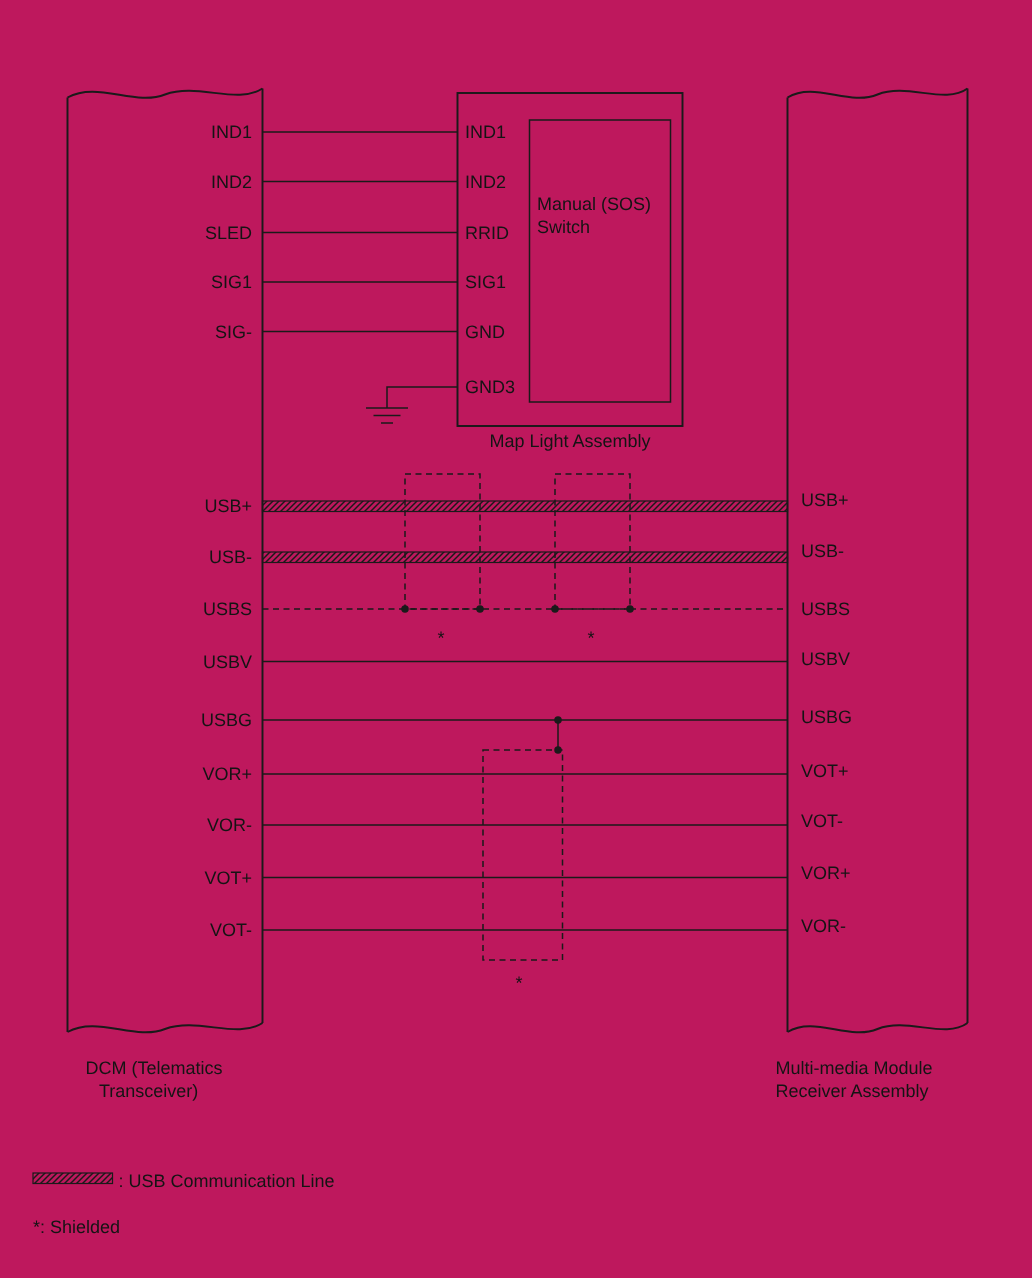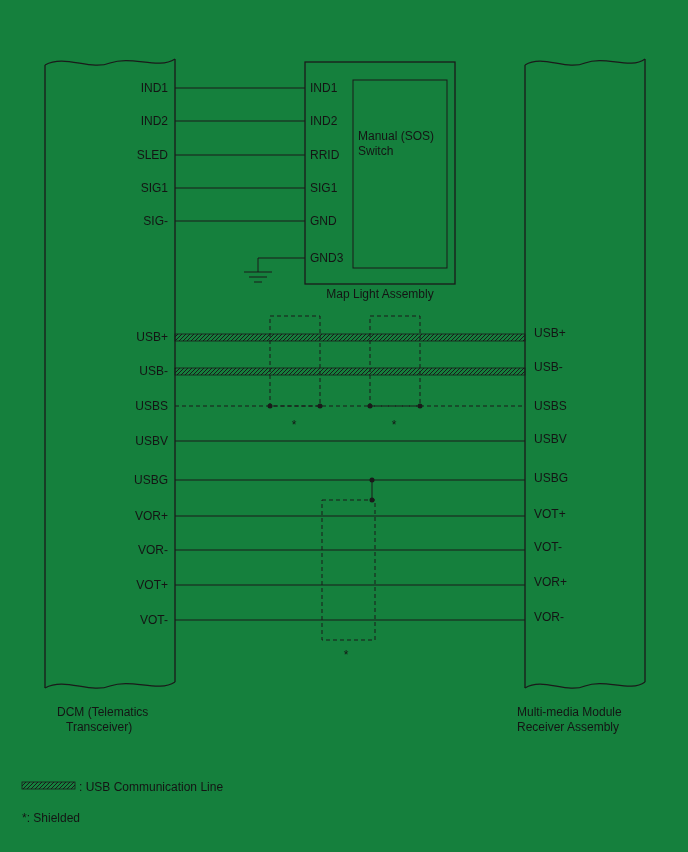--- a/index.html
+++ b/index.html
@@ -1,16 +1,16 @@
 <!DOCTYPE html>
 <html><head>
 <meta charset="utf-8">
 <style>
   html,body{margin:0;padding:0;background:#ffffff;}
-  .page{position:relative;width:688px;height:852px;background:#15803d;overflow:hidden;}
+  .page{position:relative;width:688px;height:852px;background:#be185d;overflow:hidden;}
   svg text{font-family:"Liberation Sans","DejaVu Sans",sans-serif;font-size:12px;fill:#141414;}
 </style>
 </head>
 <body>
 
 <div class="page">
 <svg width="688" height="852" viewBox="0 0 688 852">
   <defs>
     <pattern id="hatch" width="4" height="4" patternUnits="userSpaceOnUse">
       <path d="M-1,1 l2,-2 M0,4 l4,-4 M3,5 l2,-2" stroke="#1a1a1a" stroke-width="1"></path>

